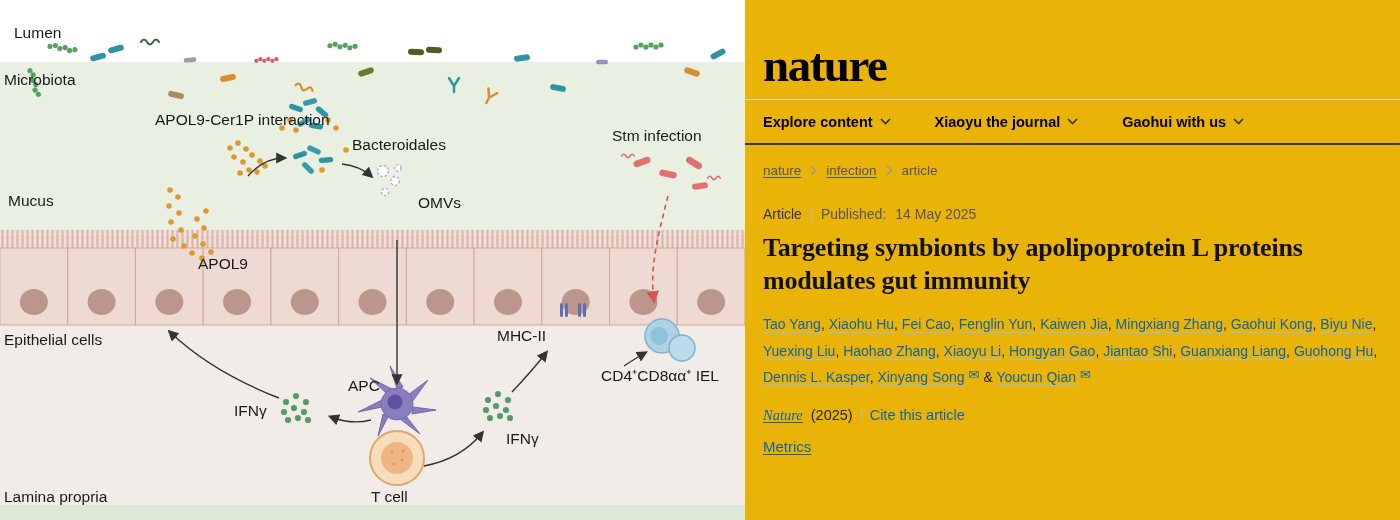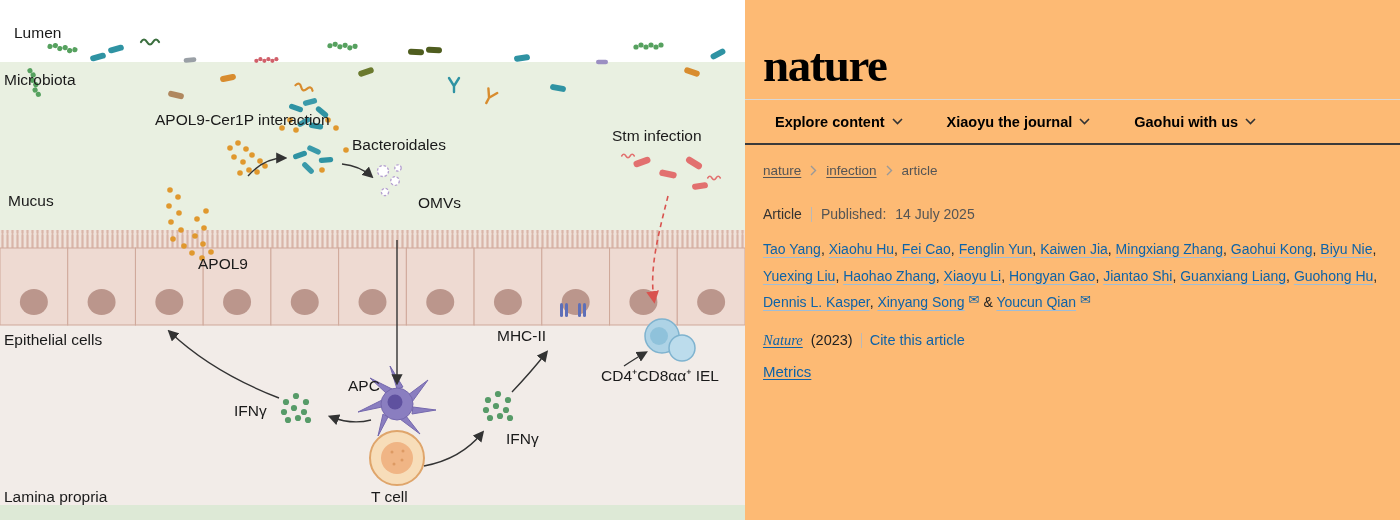--- a/index.html
+++ b/index.html
@@ -4,25 +4,25 @@
 <style>
   html,body{margin:0;padding:0;background:#fff;}
   body{width:1400px;height:520px;position:relative;overflow:hidden;
        font-family:"Liberation Sans",sans-serif;color:#222;}
 
   
   .figure{position:absolute;left:0;top:0;}
   .fig-label text{font-family:"Liberation Sans",sans-serif;font-size:15.5px;fill:#1a1a1a;}
 
   
-  .article-panel{position:absolute;left:745px;top:0;width:655px;height:520px;background:#fdba74;}
+  .article-panel{position:absolute;left:745px;top:0;width:655px;height:520px;background:#eab308;}
   .logo{font-family:"Liberation Serif",serif;font-weight:700;font-size:47px;line-height:1;
         letter-spacing:-1.5px;margin:42px 0 0 18px;color:#000;cursor:pointer;}
   .rule-light{height:1px;background:#d8d8d8;margin-top:10px;}
-  .journal-nav{display:flex;gap:44px;align-items:center;height:43px;padding-left:30px;box-sizing:border-box;}
+  .journal-nav{display:flex;gap:44px;align-items:center;height:43px;padding-left:18px;box-sizing:border-box;}
   .nav-item{font-weight:700;font-size:14.5px;color:#000;display:flex;align-items:center;gap:7px;cursor:pointer;}
   .rule-dark{height:2px;background:#3a3a3a;}
   .content{padding:0 8px 0 18px;}
   .breadcrumb{margin-top:18px;font-size:13.5px;color:#555;display:flex;align-items:center;gap:9px;}
   .bc-link{color:#555;text-decoration:underline;text-underline-offset:2px;cursor:pointer;}
   .bc-current{color:#555;}
   .meta-row{margin-top:28px;font-size:14px;color:#555;display:flex;align-items:center;gap:9px;}
   .meta-type{color:#333;}
   .meta-div{width:1px;height:15px;background:#b9b9b9;display:inline-block;}
   .title{font-family:"Liberation Serif",serif;font-weight:700;font-size:26px;line-height:1.25;
@@ -322,28 +322,29 @@
       <svg width="7" height="11" viewBox="0 0 7 11">
           <path d="M1 1 L5.5 5.5 L1 10" fill="none" stroke="#999" stroke-width="1.4"></path>
         </svg>
       <span class="bc-current">article</span>
     </div>
 
     <div class="meta-row">
       <span class="meta-type">Article</span>
       <span class="meta-div"></span>
       <span class="meta-pub">Published:</span>
-      <span class="meta-date">14 July 2025</span>
-    </div>
-
+      <span class="meta-date">14 May 2025</span>
+    </div>
+
+    <h1 class="title">Targeting symbionts by apolipoprotein L proteins modulates gut immunity</h1>
 
     <p class="authors" id="author-list"><a class="author-link">Tao Yang</a>, <a class="author-link">Xiaohu Hu</a>, <a class="author-link">Fei Cao</a>, <a class="author-link">Fenglin Yun</a>, <a class="author-link">Kaiwen Jia</a>, <a class="author-link">Mingxiang Zhang</a>, <a class="author-link">Gaohui Kong</a>, <a class="author-link">Biyu Nie</a>, <a class="author-link">Yuexing Liu</a>, <a class="author-link">Haohao Zhang</a>, <a class="author-link">Xiaoyu Li</a>, <a class="author-link">Hongyan Gao</a>, <a class="author-link">Jiantao Shi</a>, <a class="author-link">Guanxiang Liang</a>, <a class="author-link">Guohong Hu</a>, <a class="author-link">Dennis L. Kasper</a>, <a class="author-link">Xinyang Song</a><span class="email-icon">✉</span><span class="amp"> &amp; </span><a class="author-link">Youcun Qian</a><span class="email-icon">✉</span></p>
 
     <div class="cite-row">
       <a class="journal-link">Nature</a>
-      <span class="cite-year">(2023)</span>
+      <span class="cite-year">(2025)</span>
       <span class="meta-div"></span>
       <a class="cite-link">Cite this article</a>
     </div>
 
     <a class="metrics-link">Metrics</a>
   </div>
 </div>
 
 </body></html>

